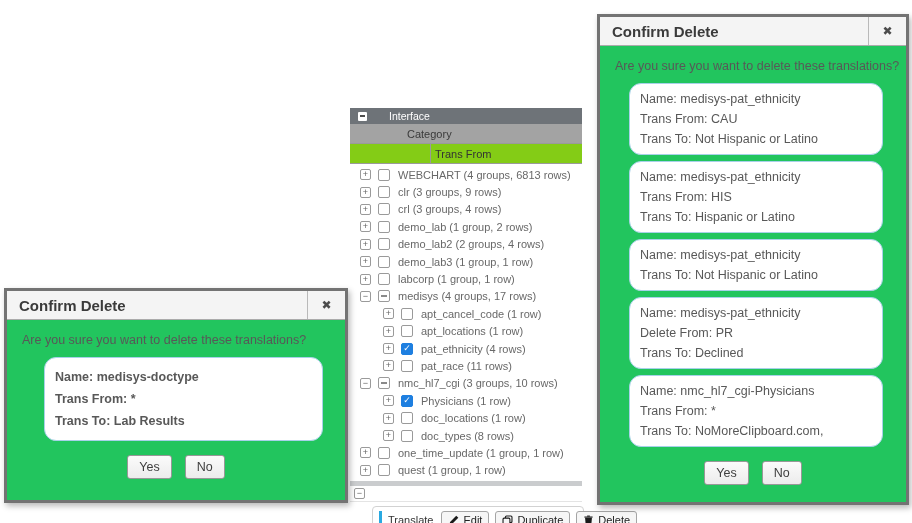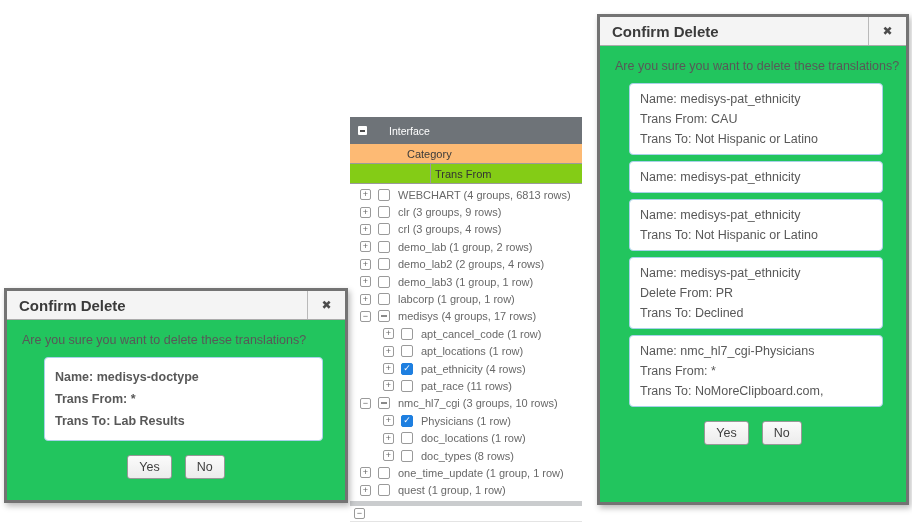--- a/index.html
+++ b/index.html
@@ -8,36 +8,36 @@
 
   
   .dialog{position:absolute;background:#22c55e;border:3px solid #737373;box-shadow:2px 3px 6px rgba(0,0,0,.28);}
   .dialog.left{left:4px;top:288px;width:338px;height:209px;}
   .dialog.right{left:597px;top:14px;width:306px;height:485px;}
   .dlg-head{height:28px;background:#f4f4f4;border-bottom:1px solid #ababab;display:flex;align-items:stretch;}
   .dlg-title{font-size:15px;font-weight:bold;color:#3b3b3b;padding-left:12px;flex:1;display:flex;align-items:center;}
   .dlg-close{width:37px;border-left:1px solid #b9b9b9;display:flex;align-items:center;justify-content:center;
              font-size:12px;font-weight:bold;color:#4c4c4c;cursor:pointer;}
   .dlg-msg{font-size:12.5px;color:#585858;margin:13px 12px 10px 15px;white-space:nowrap;}
-  .trans-item{border:1px solid var(--item-border,#a8d1e9);border-radius:4px;background:#fff;
+  .trans-item{border:1px solid var(--item-border,#a8d1e9);border-radius:12px;background:#fff;
               font-size:12.5px;color:#585858;}
   .dialog.left .trans-item{margin:0 22px 0 37px;padding:8px 10px;line-height:22px;font-weight:bold;}
   .dialog.right .trans-item{margin:0 23px 6px 29px;padding:5px 10px;line-height:20px;}
   .btn-row{display:flex;justify-content:center;gap:13px;margin-top:14px;}
   .btn{background:linear-gradient(#fbfbfb,#ececec);border:1px solid #989898;border-radius:3px;
        font-size:12.5px;color:#3e3e3e;padding:4px 11px;font-family:inherit;cursor:pointer;}
 
   
   .tree-panel{position:absolute;left:350px;top:108px;width:232px;}
-  .hdr1{height:27px;background:var(--hdr-gray,#6e7378);display:flex;align-items:center;margin-top:9px;}
+  .hdr1{height:16px;background:var(--hdr-gray,#6e7378);display:flex;align-items:center;}
   .hdr-collapse{width:9px;height:9px;background:#fff;border-radius:1px;margin-left:8px;
                 display:inline-flex;align-items:center;justify-content:center;cursor:pointer;}
   .hdr-collapse::after{content:"";width:5px;height:2px;background:#4d4d4d;}
   .hdr1-label{color:#fff;font-size:10.5px;margin-left:22px;}
-  .hdr2{height:20px;background:#fdba74;border-bottom:1px solid #9a9a9a;display:flex;align-items:center;
+  .hdr2{height:20px;background:#a3a3a3;border-bottom:1px solid #9a9a9a;display:flex;align-items:center;
         font-size:11px;color:#3a3a3a;padding-left:57px;box-sizing:border-box;}
   .hdr3{height:19px;background:#84cc16;border-bottom:1px solid #9a9a9a;display:flex;align-items:center;
         font-size:11px;color:#333;position:relative;}
   .hdr3 .col-divider{position:absolute;left:80px;top:0;bottom:0;width:1px;background:#9a9a9a;}
   .hdr3 .col-label{padding-left:85px;}
   .tree-rows{padding-top:2px;}
   .tree-row{height:17.4px;display:flex;align-items:center;font-size:11px;color:#686868;white-space:nowrap;}
   .tree-row.lvl0{padding-left:10px;}
   .tree-row.lvl1{padding-left:33px;}
   .expander{width:11px;height:11px;box-sizing:border-box;border:1px solid #9a9a9a;border-radius:2px;background:#fff;
@@ -248,20 +248,22 @@
     <div class="dlg-msg">Are you sure you want to delete these translations?</div>
     <div>
   <div class="trans-item">
     <div class="ti-line">Name: medisys-pat_ethnicity</div>
     <div class="ti-line">Trans From: CAU</div>
     <div class="ti-line">Trans To: Not Hispanic or Latino</div>
   </div>
 
   <div class="trans-item">
     <div class="ti-line">Name: medisys-pat_ethnicity</div>
+    <div class="ti-line">Trans From: HIS</div>
+    <div class="ti-line">Trans To: Hispanic or Latino</div>
   </div>
 
   <div class="trans-item">
     <div class="ti-line">Name: medisys-pat_ethnicity</div>
     <div class="ti-line">Trans To: Not Hispanic or Latino</div>
   </div>
 
   <div class="trans-item">
     <div class="ti-line">Name: medisys-pat_ethnicity</div>
     <div class="ti-line">Delete From: PR</div>

